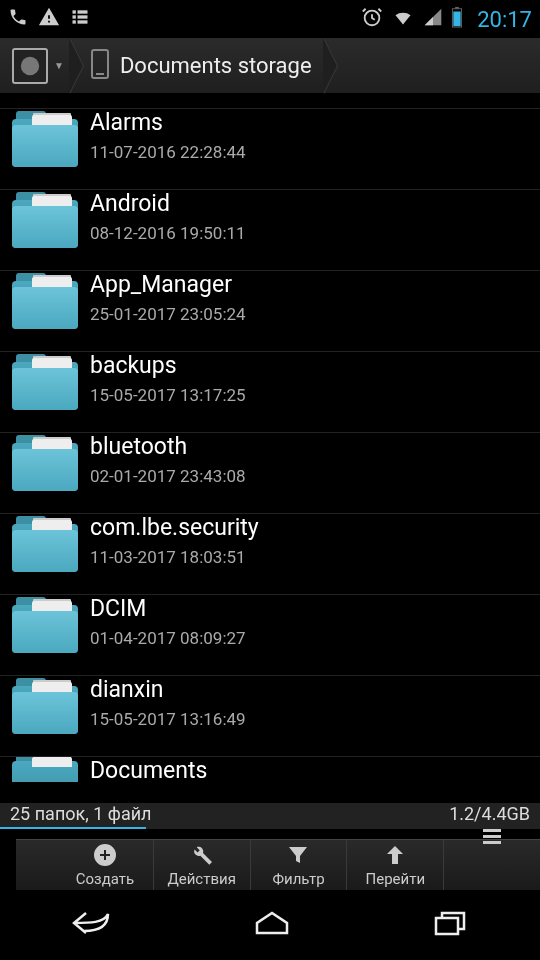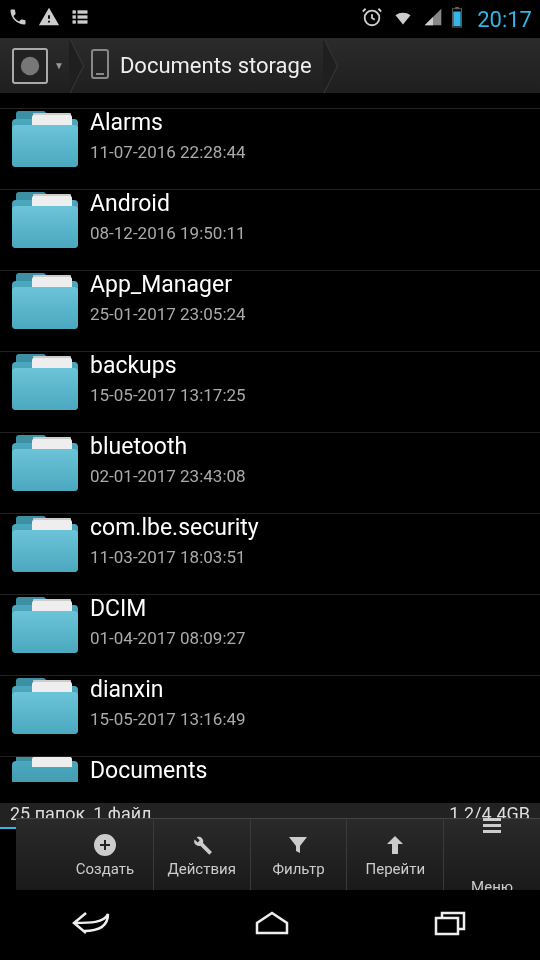--- a/index.html
+++ b/index.html
@@ -37,21 +37,21 @@
   .file-info { flex: 1; display: flex; flex-direction: column; gap: 6px; }
   .file-name { font-size: 23px; color: #fff; }
   .file-meta { display: flex; justify-content: space-between; font-size: 17px; color: #aaa; }
   
   
   .stats-bar { position: absolute; bottom: 131px; left: 0; right: 0; height: 26px; background: #222; display: flex; padding: 0 10px; font-size: 18px; color: #ddd; }
   .stats-right { margin-left: auto; }
   .progress { position: absolute; bottom: 0; left: 0; height: 2px; background: #33b5e5; }
   
   
-  .toolbar { position: absolute; bottom: 70px; left: 16px; right: 0; height: 72px; background: linear-gradient(#2a2a2a,#1a1a1a); display: flex; border-top: 1px solid #444; padding-left: 41px; }
+  .toolbar { position: absolute; bottom: 70px; left: 16px; right: 0; height: 51px; background: linear-gradient(#2a2a2a,#1a1a1a); display: flex; border-top: 1px solid #444; padding-left: 41px; }
   .tool-btn { flex: 1; display: flex; flex-direction: column; align-items: center; justify-content: center; gap: 2px; border-right: 1px solid #3a3a3a; color: #ccc; }
   .tool-btn:last-child { border-right: none; gap: 41px; }
   .tool-icon { height: 26px; display:flex; align-items:center; justify-content:center;}
   .tool-label { font-size: 15px; }
   
   
   .nav-bar { position: absolute; bottom: 0; left: 0; right: 0; height: 70px; background: #000; display: flex; align-items: center; justify-content: space-around; }
   .nav-btn { color: #eee; padding: 10px 30px; }
 </style>
 </head>

